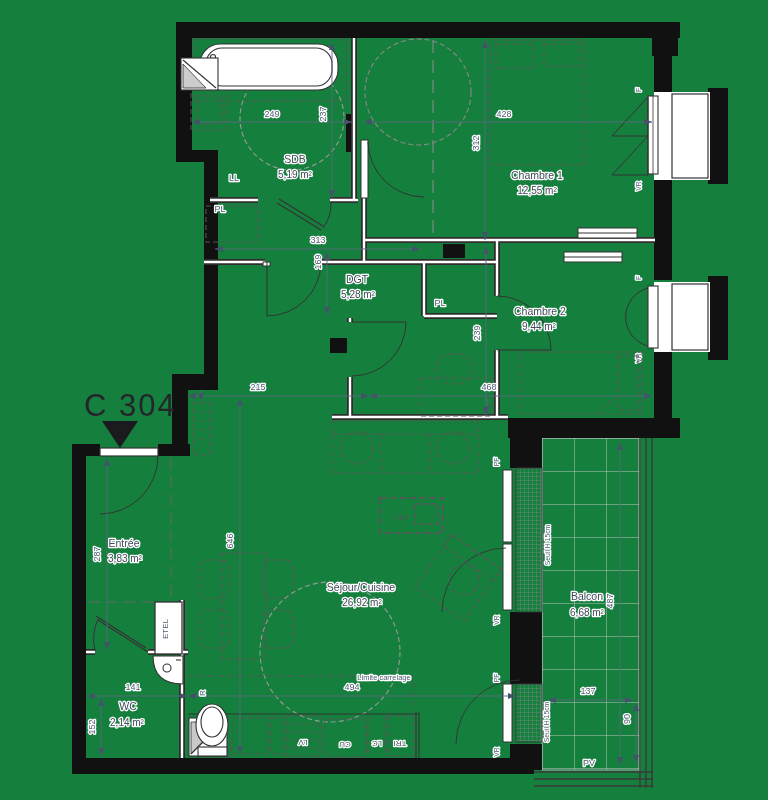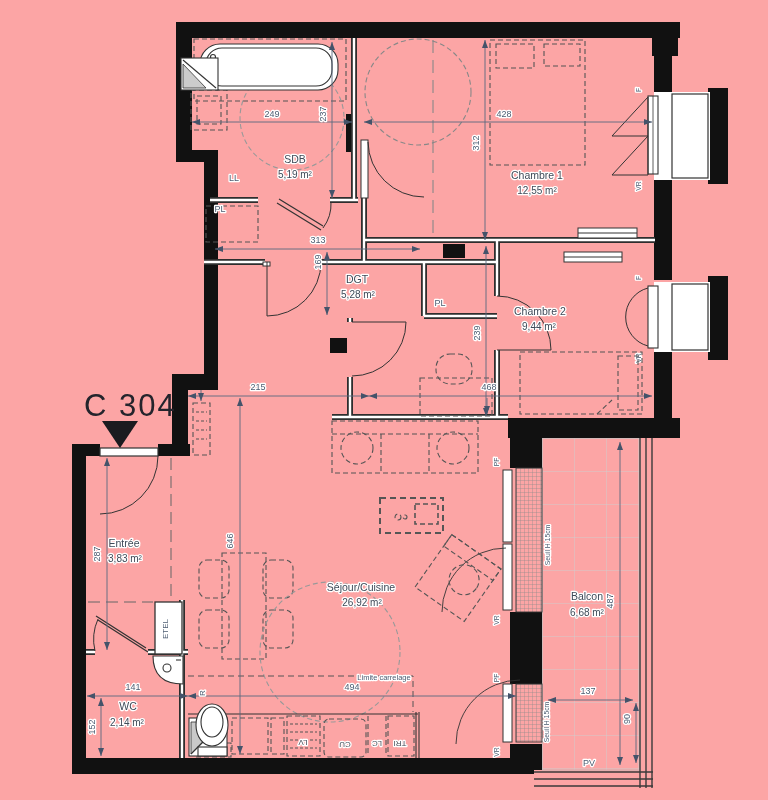--- a/index.html
+++ b/index.html
@@ -1,16 +1,16 @@
 <!DOCTYPE html>
 <html><head>
 <meta charset="utf-8">
 <style>
   html,body{margin:0;padding:0;background:#fff;}
-  #stage{position:relative;width:768px;height:800px;background:#fca5a5;overflow:hidden;
+  #stage{position:relative;width:768px;height:800px;background:#15803d;overflow:hidden;
          font-family:"Liberation Sans", sans-serif;}
   svg{position:absolute;left:0;top:0;}
   text{font-family:"Liberation Sans", sans-serif;}
   .halo{paint-order:stroke;stroke:#ffffff;stroke-width:2.6px;stroke-linejoin:round;}
   .dimt{font-size:9px;fill:#4d5d72;}
   .roomname{font-size:10.5px;fill:#3f4a58;}
   .roomarea{font-size:10px;fill:#3f4a58;}
   .lab{font-size:9px;fill:#4d5d72;}
   .tiny{font-size:6.8px;fill:#4d5d72;}
   .kit{font-size:8px;fill:#444c58;}

